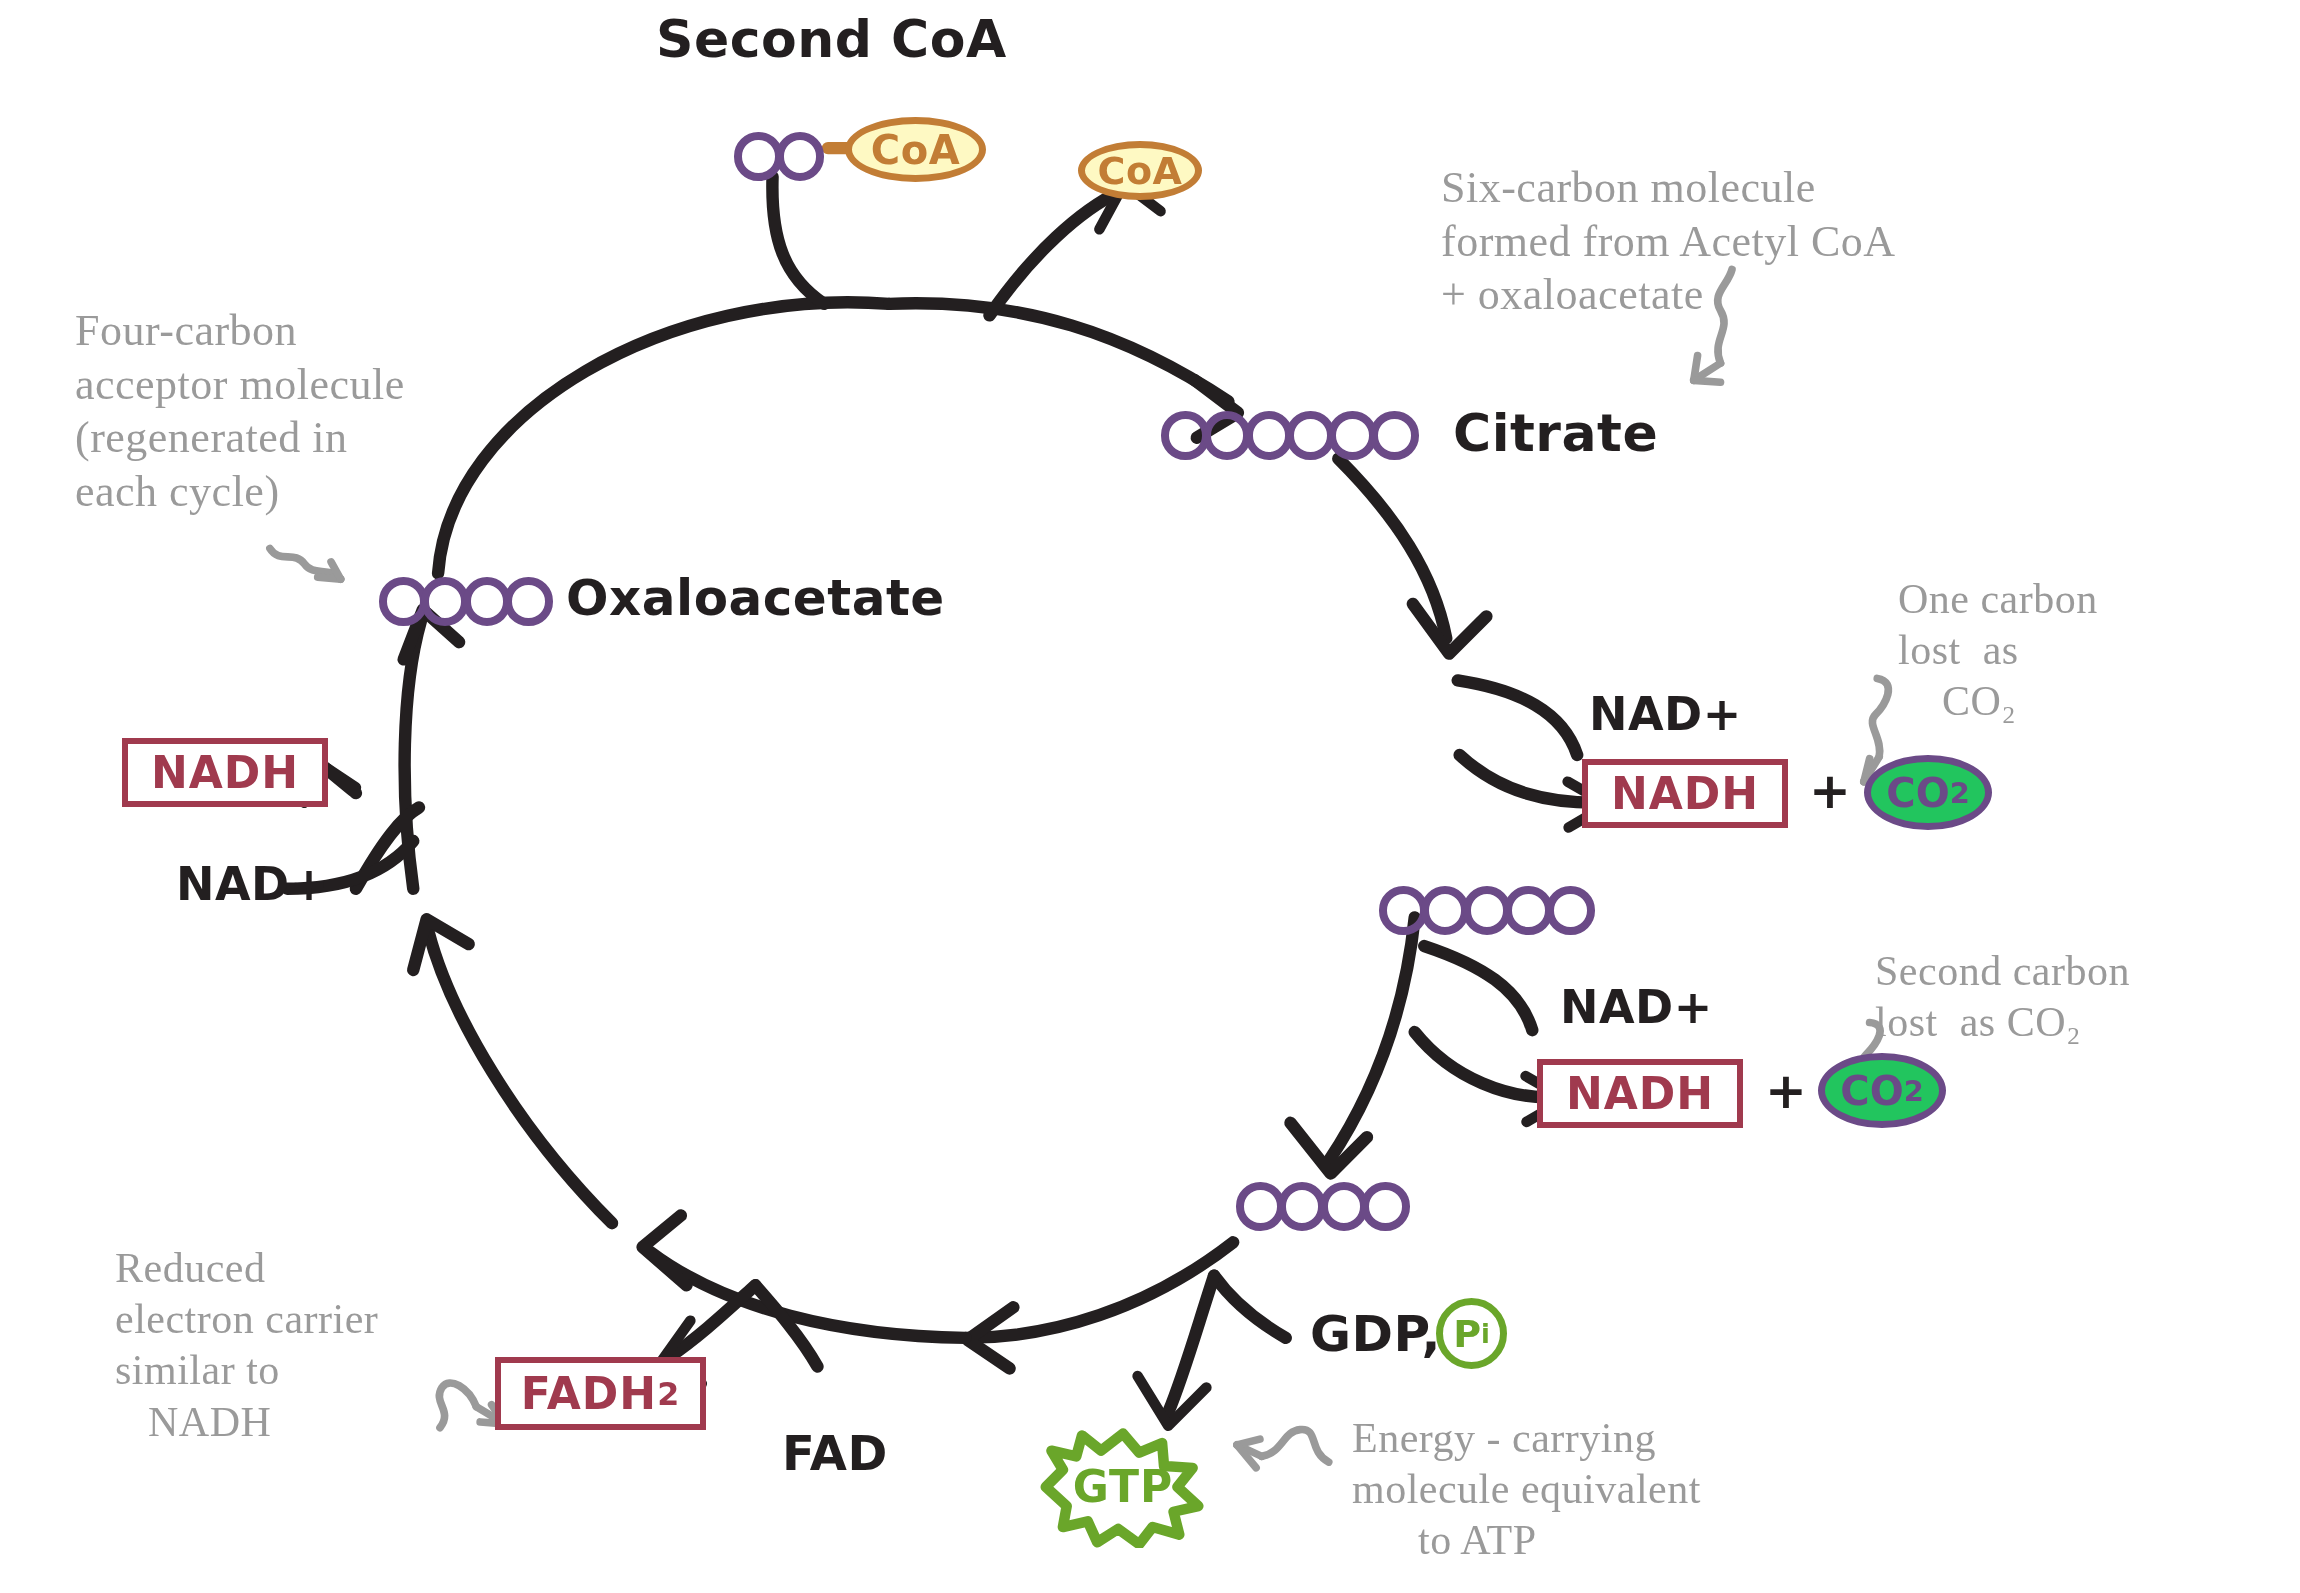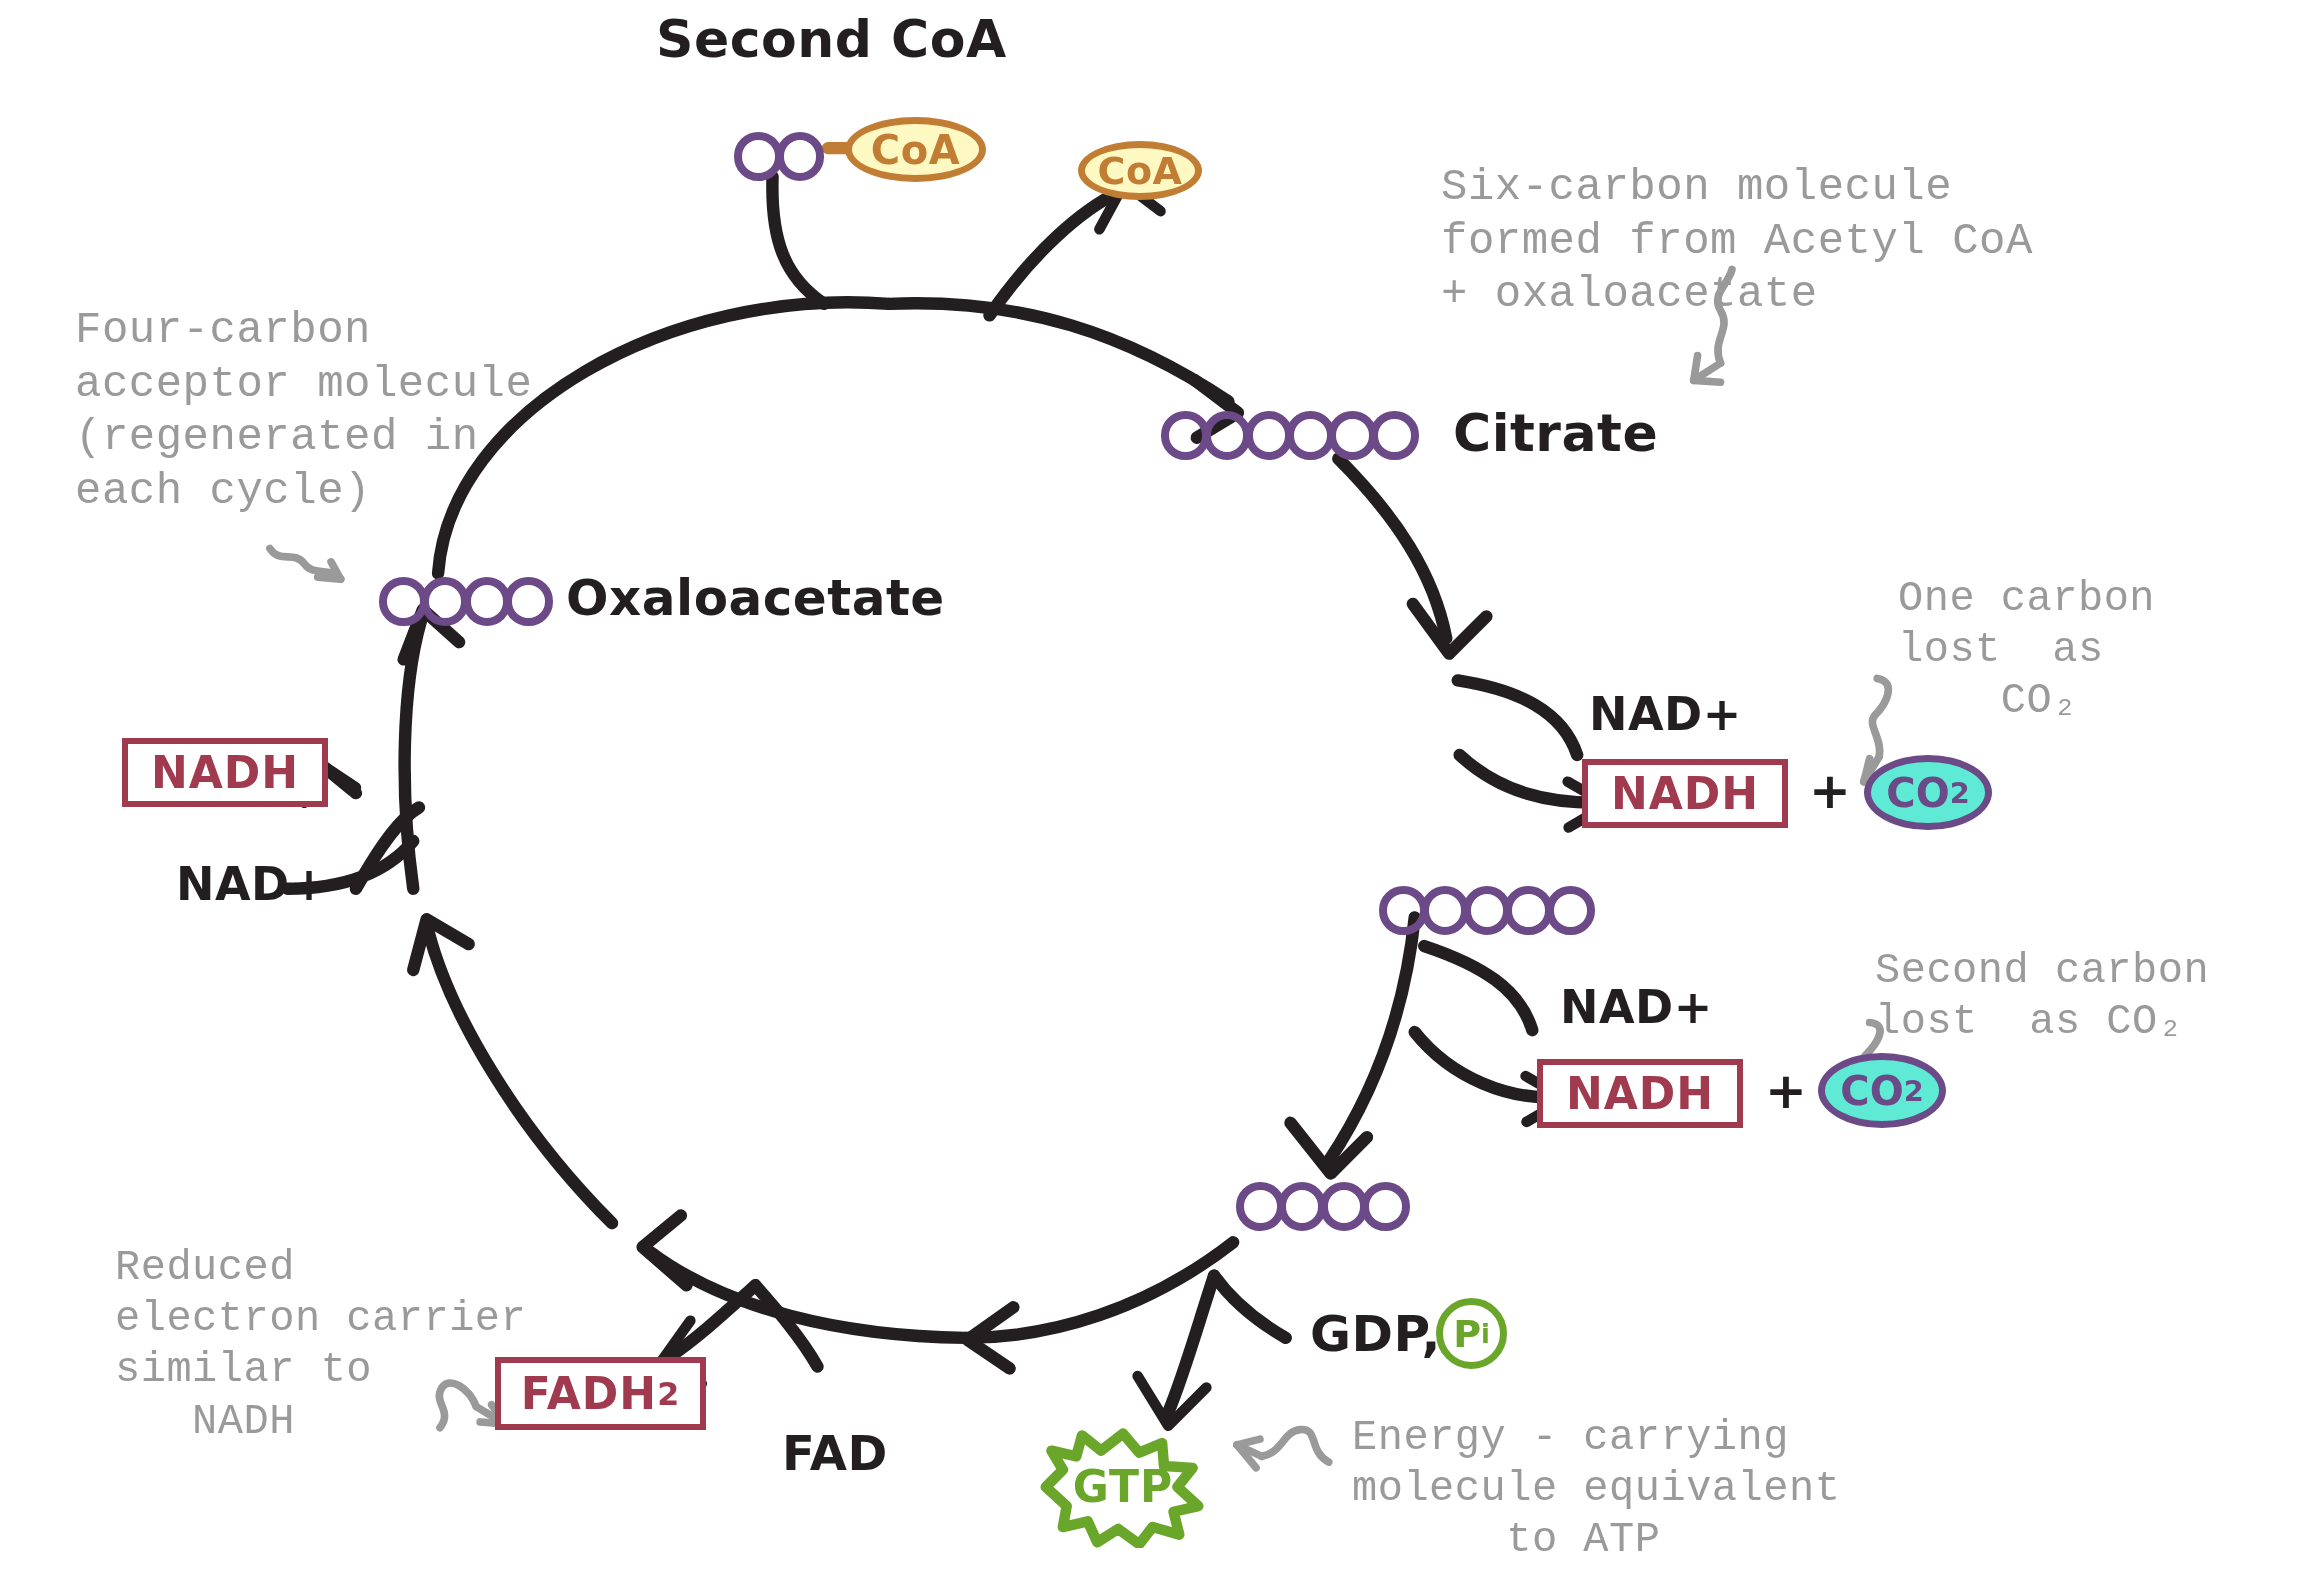--- a/index.html
+++ b/index.html
@@ -11,38 +11,38 @@
   svg#canvas{position:absolute;left:0;top:0;width:2301px;height:1593px;}
 
   
   .lbl{
     position:absolute;color:#231f20;font-weight:700;
     font-family:"DejaVu Sans","Liberation Sans",sans-serif;
     white-space:nowrap;letter-spacing:0.5px;line-height:1.05;
   }
   .note{
     position:absolute;color:#9a9a9a;font-weight:400;
-    font-family:Liberation Mono, monospace;
+    font-family:Liberation Serif, serif;
     line-height:1.22;white-space:pre;letter-spacing:0.5px;
   }
   .boxed{
     position:absolute;border:6.7px solid #a03a4e;color:#a03a4e;
     font-weight:700;background:#fff;display:flex;align-items:center;
     justify-content:center;letter-spacing:1px;box-sizing:border-box;
   }
   .boxed sub{font-size:.72em;vertical-align:-.22em;}
   .oval{
     position:absolute;border:7.6px solid #c27d35;color:#c27d35;font-weight:700;
     border-radius:50%;display:flex;align-items:center;justify-content:center;
     background:#fef9c3;box-sizing:border-box;letter-spacing:0.5px;
   }
   .co2{
     position:absolute;border:7.6px solid #6b4a87;color:#6b4a87;font-weight:700;
     border-radius:50%;display:flex;align-items:center;justify-content:center;
-    background:#5eead4;box-sizing:border-box;
+    background:#22c55e;box-sizing:border-box;
   }
   .co2 sub{font-size:.72em;vertical-align:-.2em;}
   .pi{
     position:absolute;border:7.6px solid #6aa62a;color:#6aa62a;font-weight:700;
     border-radius:50%;display:flex;align-items:center;justify-content:center;
     background:#fff;box-sizing:border-box;
   }
   .pi sub{font-size:.68em;vertical-align:-.2em;}
   .gtp-label{
     position:absolute;color:#6aa62a;font-weight:700;letter-spacing:1px;

